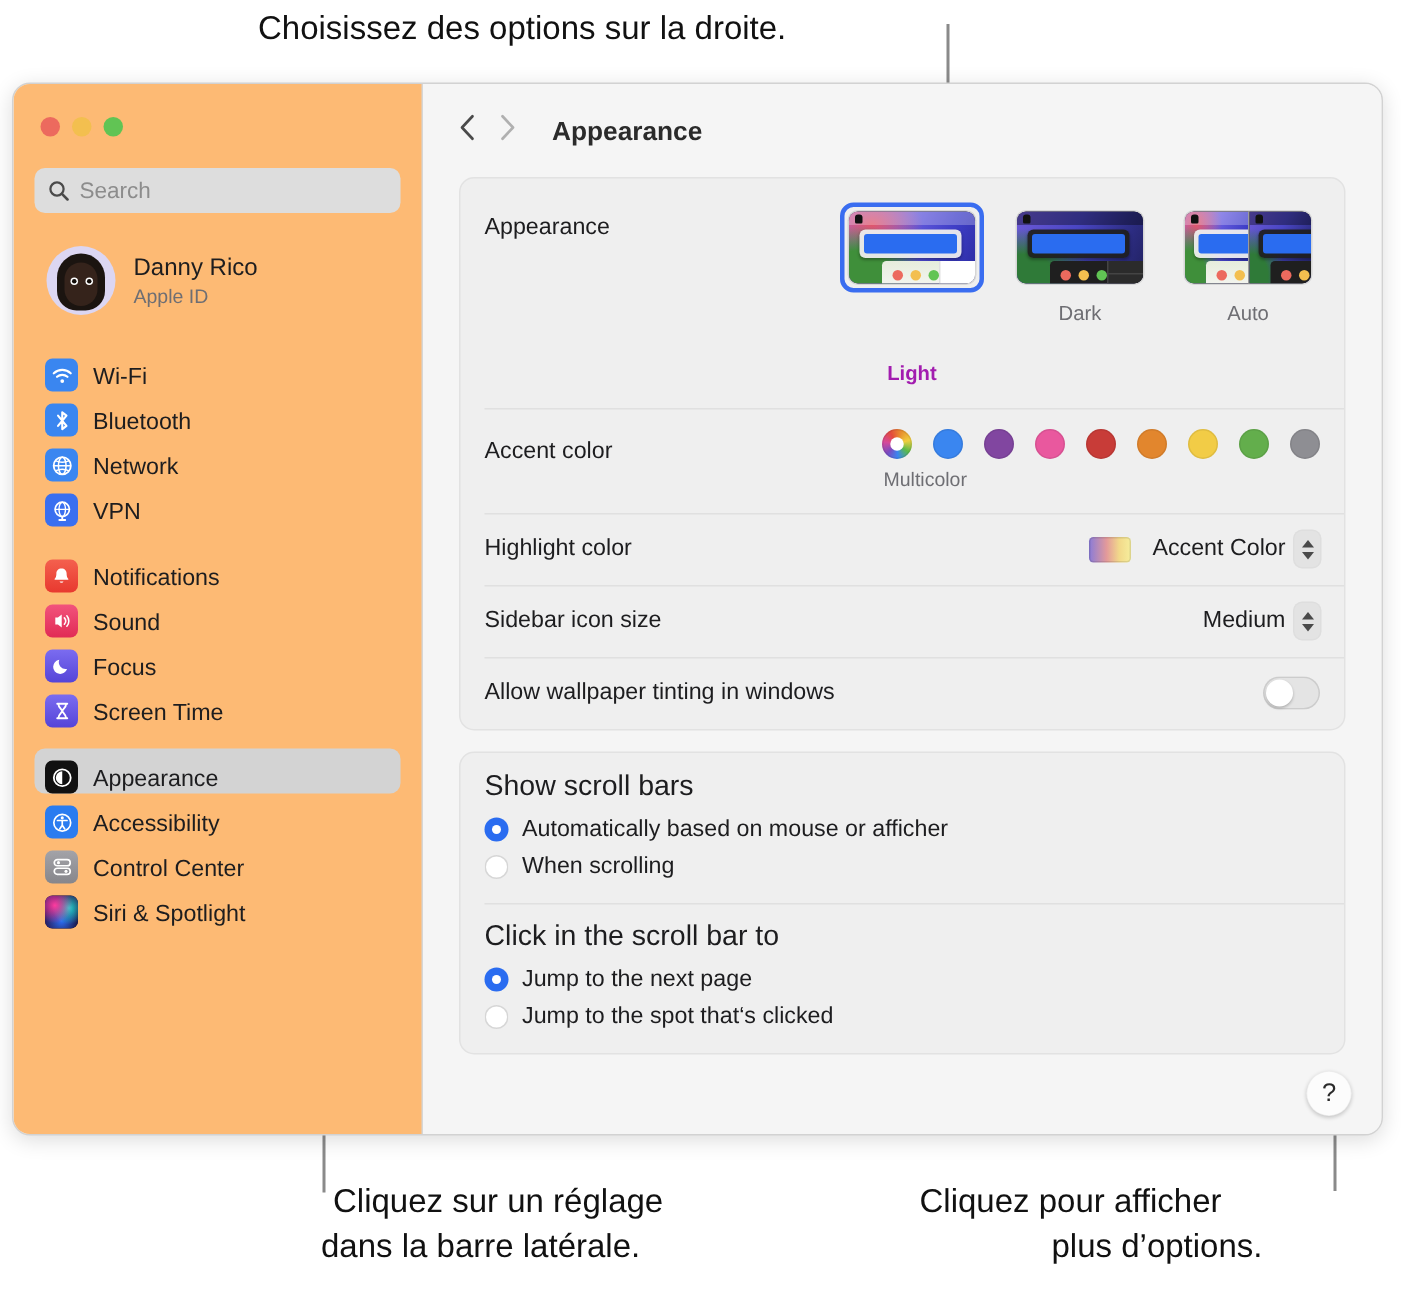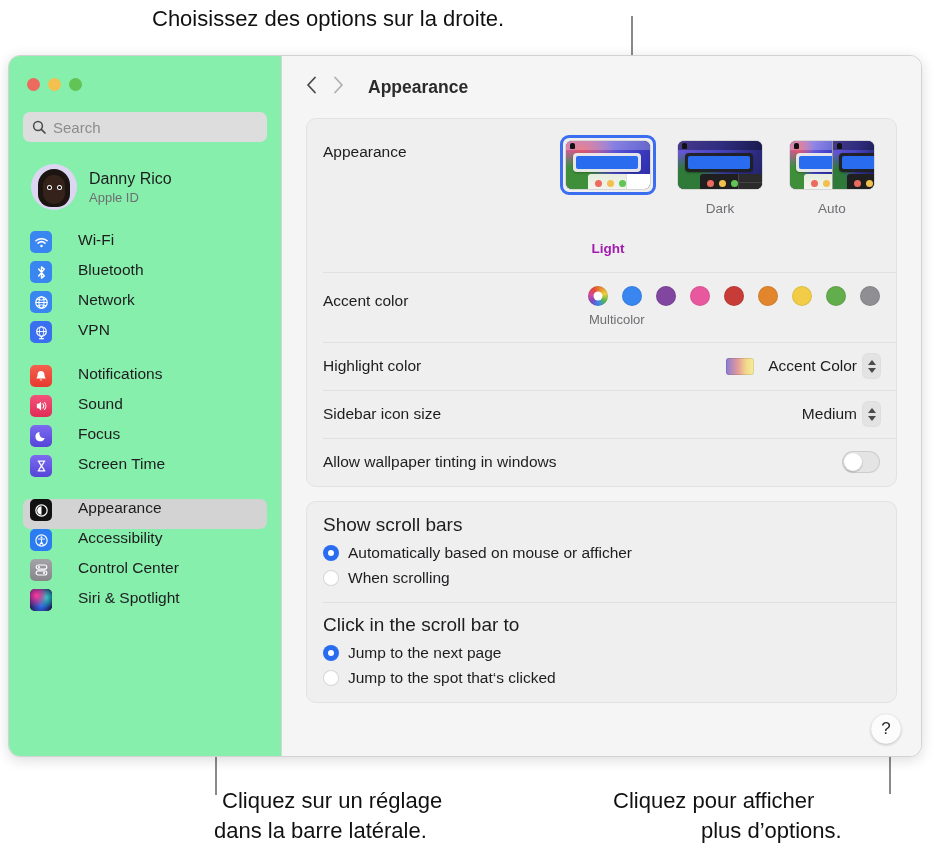--- a/index.html
+++ b/index.html
@@ -33,21 +33,21 @@
     border: 1px solid #d2d2d2;
     box-shadow: 0 3px 14px rgba(0,0,0,0.14);
     overflow: hidden;
     display: flex;
   }
 
   
   .sidebar {
     width: 273px;
     height: 100%;
-    background: #86efac;
+    background: #fdba74;
     border-right: 1px solid #d6d6d6;
     padding: 0;
     position: relative;
     flex: 0 0 273px;
     overflow: hidden;
   }
   .traffic {
     display: flex; gap: 8px;
     padding: 22px 0 0 18px;
   }
@@ -100,21 +100,21 @@
   .avatar .eye.l { left:16px; }
   .avatar .eye.r { left:26px; }
   .avatar .eye i { position:absolute; left:1px; top:1px; width:3px;height:3px;background:#120c08;border-radius:50%; }
   .acct-name { font-size: 16px; color: #1d1d1f; line-height: 19px; }
   .acct-sub { font-size: 13px; color: #6e6e73; line-height: 17px; margin-top:1px; }
 
   .nav-group { margin-top: 16px; }
   .nav-group.g2 { margin-top: 14px; }
   .nav-group.g3 { margin-top: 14px; }
   .nav-item {
-    display: flex; align-items: flex-start; gap: 26px;
+    display: flex; align-items: flex-end; gap: 10px;
     height: 30px;
     margin: 0 14px;
     padding: 0 7px;
     border-radius: 7px;
     cursor: default;
   }
   .nav-item.selected { background: #d3d3d3; }
   .nav-label { font-size: 15.5px; color: #1d1d1f; white-space: nowrap; }
   .nav-ico {
     width: 22px; height: 22px; border-radius: 5px;
@@ -323,21 +323,21 @@
     font-size: 17px; color: #2b2b2b;
     cursor: default;
     z-index: 5;
   }
 </style>
 </head>
 <body>
 
 <div id="root">
 
-  <div class="callout-text" style="left:152px; top:4px;text-align:center;">Choisissez des options sur la droite.</div>
+  <div class="callout-text" style="left:172px; top:4px;text-align:center;">Choisissez des options sur la droite.</div>
   <div class="callout-line" style="left:631px; top:16px; height:126px;"></div>
 
   <div class="callout-line" style="left:215px; top:645px; height:150px;"></div>
   <div class="callout-text" style="left:222px; top:786px;">Cliquez sur un réglage</div>
   <div class="callout-text" style="left:214px; top:816px;">dans la barre latérale.</div>
 
   <div class="callout-line" style="left:889px; top:744px; height:50px;"></div>
   <div class="callout-text" style="left:613px; top:786px;">Cliquez pour afficher</div>
   <div class="callout-text" style="left:701px; top:816px;">plus d’options.</div>
 

